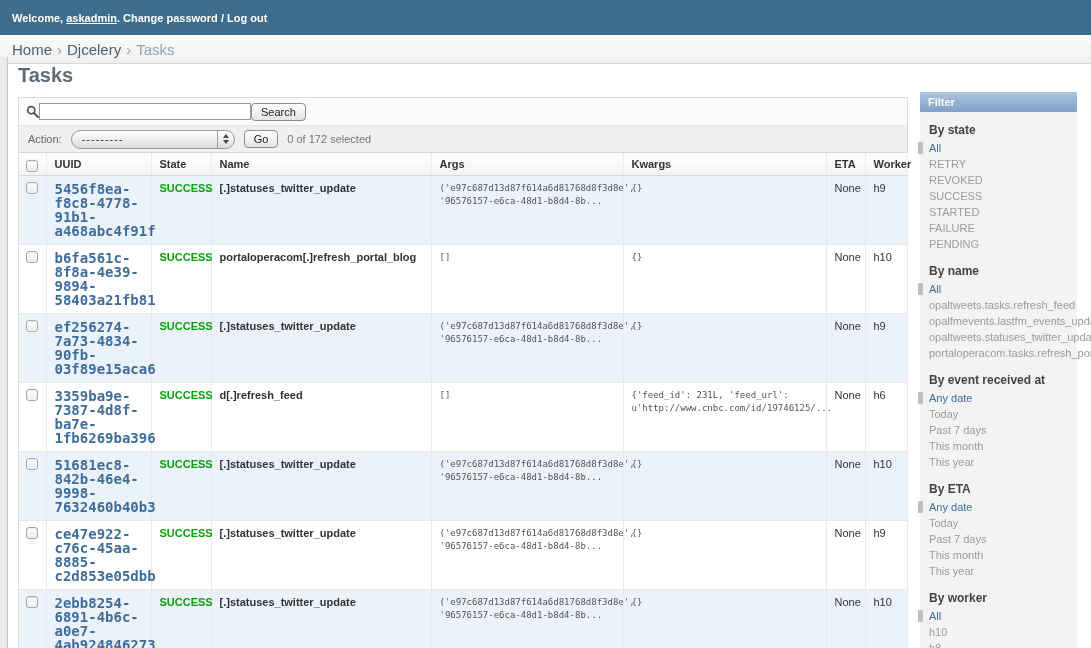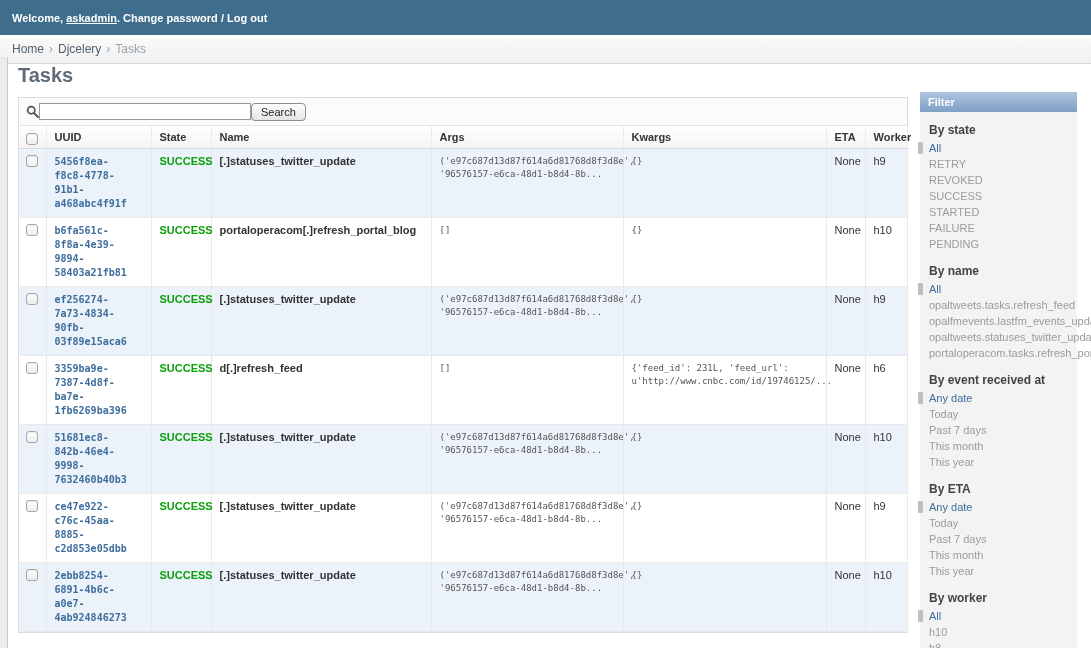--- a/index.html
+++ b/index.html
@@ -18,21 +18,21 @@
   #branding { color:var(--header-title,#EFEC73); font-size:17px; font-weight:bold; letter-spacing:.3px; }
   #user-tools { color:#fff; font-size:11px; font-weight:600; }
   #user-tools a { color:#fff; text-decoration:none; }
   #user-tools strong { font-weight:bold;text-decoration:underline; }
   
   .breadcrumbs {
     position:absolute; top:35px; left:0; width:1091px; height:22px;
     background:linear-gradient(#FBFBFB,#F0F0F0);
     border-bottom:1px solid #D9D9D9;
     display:flex; align-items:center; gap:5px; padding:14px 12px;
-    font-size:12px; color:#9AA4AD;
+    font-size:15px; color:#9AA4AD;
   }
   .breadcrumbs a { color:#51616E; text-decoration:none; }
   .crumb-current { color:#9AA4AD; }
   
   .page-edge {
     position:absolute; left:0; top:57px; bottom:0; width:8px;
     background:#ECECEC; border-right:1px solid #C8C8C8;
   }
   
   .content { position:absolute; left:18px; top:62px; width:890px; }
@@ -80,21 +80,21 @@
     vertical-align:top; color:#333;
   }
   tr.alt { background:var(--alt-row,#EBF2FA); }
   th.cb, td.cb { padding:6px 0 0 7px; }
   .checkbox {
     display:inline-block; width:12px; height:12px; border:1px solid #A6A6A6;
     border-radius:3px; background:linear-gradient(#FFFFFF,#EDEDED);
     box-shadow:inset 0 1px 1px rgba(0,0,0,.08);
   }
   a.uuid {
-    font-family:"DejaVu Sans Mono",monospace; font-size:10px; font-weight:bold;
+    font-family:"DejaVu Sans Mono",monospace; font-size:14px; font-weight:bold;
     color:var(--link-blue,#3E6D9C); text-decoration:none; white-space:pre-line;
     line-height:14px; display:block;
   }
   td.state { color:var(--success-green,#0DA00D); font-weight:bold; }
   td.name { font-weight:bold; }
   td.mono { font-family:"DejaVu Sans Mono",monospace; font-size:9px; color:#555; white-space:pre-line; line-height:13px; }
   
   .filter { position:absolute; left:920px; top:92px; width:157px; bottom:0; background:#F3F3F3; }
   .filter h2 {
     margin:0; background:linear-gradient(#AEC4DE,#7FA0C6);
@@ -145,20 +145,32 @@
         <svg width="13" height="13" viewBox="0 0 13 13">
           <circle cx="5.2" cy="5.2" r="3.6" fill="none" stroke="#555" stroke-width="1.7"></circle>
           <line x1="8" y1="8" x2="12" y2="12" stroke="#555" stroke-width="2" stroke-linecap="round"></line>
         </svg>
       </span>
       <input type="text" value="" style="">
       <button class="mac-btn">Search</button>
     </div>
 
 
+    <div class="actions-row">
+      <span>Action:</span>
+      <span class="select-widget">
+        <span class="select-value">---------</span>
+        <span class="select-stepper">
+          <span class="tri-up"></span>
+          <span class="tri-down"></span>
+        </span>
+      </span>
+      <button class="mac-btn">Go</button>
+      <span class="counter">0 of 172 selected</span>
+    </div>
 
     <table class="results">
       <colgroup>
         <col style="width:27px">
           <col style="width:105px">
           <col style="width:60px">
         <col style="width:220px">
           <col style="width:192px">
           <col style="width:203px">
         <col style="width:39px">

